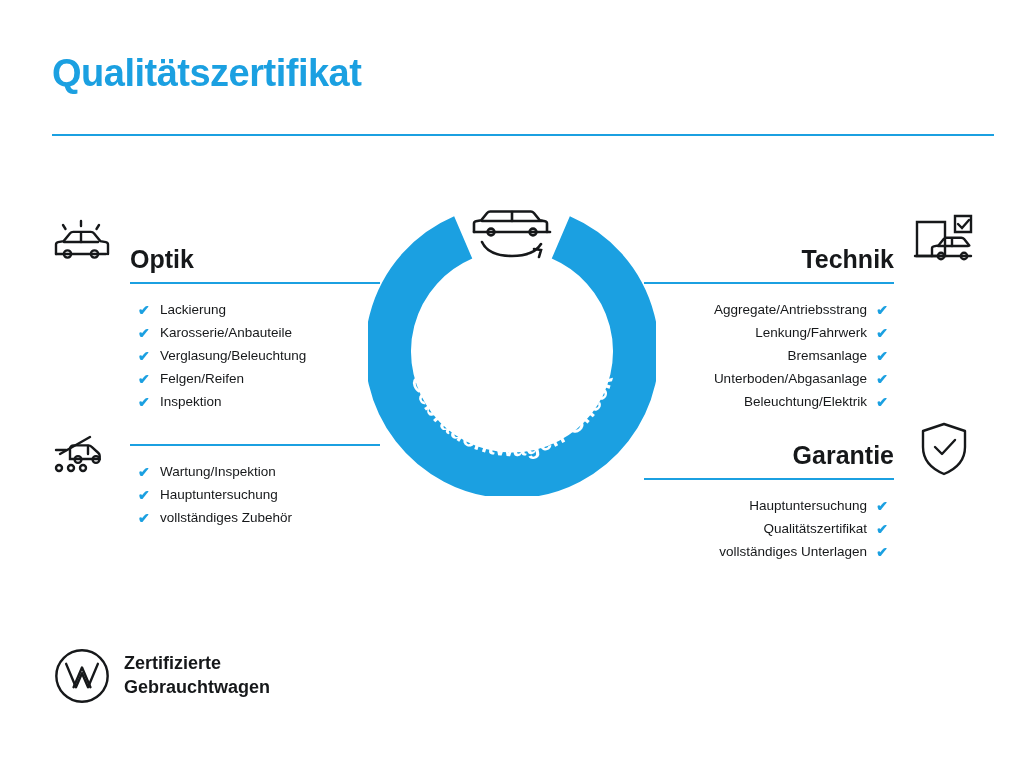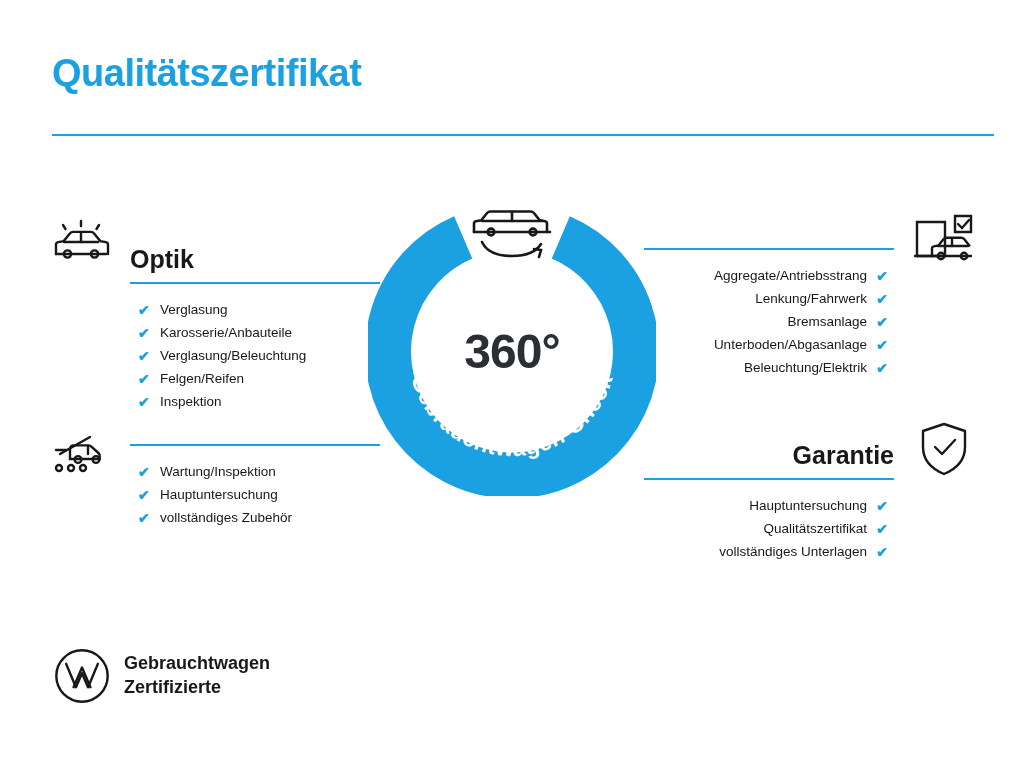--- a/index.html
+++ b/index.html
@@ -155,21 +155,21 @@
   </div>
 
   <div class="quad left" id="quad-optik">
     <div class="quad-head">
       <span class="quad-title">Optik</span>
     </div>
     <div class="quad-rule"></div>
     <div class="quad-list">
       <div class="item">
         <span class="check">✔</span>
-        <span>Verglasung</span>
+        <span>Lackierung</span>
       </div>
       <div class="item">
         <span class="check">✔</span>
         <span>Karosserie/Anbauteile</span>
       </div>
       <div class="item">
         <span class="check">✔</span>
         <span>Verglasung/Beleuchtung</span>
       </div>
       <div class="item">
@@ -195,20 +195,23 @@
         <span>Hauptuntersuchung</span>
       </div>
       <div class="item">
         <span class="check">✔</span>
         <span>vollständiges Zubehör</span>
       </div>
     </div>
   </div>
 
   <div class="quad right" id="quad-technik">
+    <div class="quad-head">
+      <span class="quad-title">Technik</span>
+    </div>
     <div class="quad-rule"></div>
     <div class="quad-list">
       <div class="item">
         <span class="check">✔</span>
         <span>Aggregate/Antriebsstrang</span>
       </div>
       <div class="item">
         <span class="check">✔</span>
         <span>Lenkung/Fahrwerk</span>
       </div>
@@ -268,30 +271,29 @@
         <path id="arcpath" d="M 40 144 A 104 104 0 0 0 248 144"></path>
       </defs>
 
       <path d="M 95.2 29.4 A 124 124 0 1 0 192.8 29.4" fill="none" stroke="#1ba0e1" stroke-width="46" stroke-linecap="butt"></path>
 
       <text font-family="Liberation Sans, sans-serif" font-size="23.5" font-weight="bold" fill="#ffffff" letter-spacing="0.3">
         <textPath href="#arcpath" startOffset="50%" text-anchor="middle">Gebrauchtwagen-Check</textPath>
       </text>
     </svg>
 
-    <div class="deg">360°</div>
   </div>
 
   <div class="footer">
     <svg class="vw-logo" viewBox="0 0 60 60">
       <circle cx="30" cy="30" r="27.5" fill="none" stroke="#16181a" stroke-width="2.6"></circle>
       <g fill="none" stroke="#16181a" stroke-width="2.6" stroke-linejoin="round" stroke-linecap="round">
         <path d="M13 17l10.5 25 6.5-15 6.5 15L47 17"></path>
         <path d="M21 42l9-21 9 21"></path>
       </g>
     </svg>
     <div class="footer-text">
+      <div>Zertifizierte</div>
       <div>Gebrauchtwagen</div>
-      <div>Zertifizierte</div>
     </div>
   </div>
 
 </div>
 
 </body></html>

